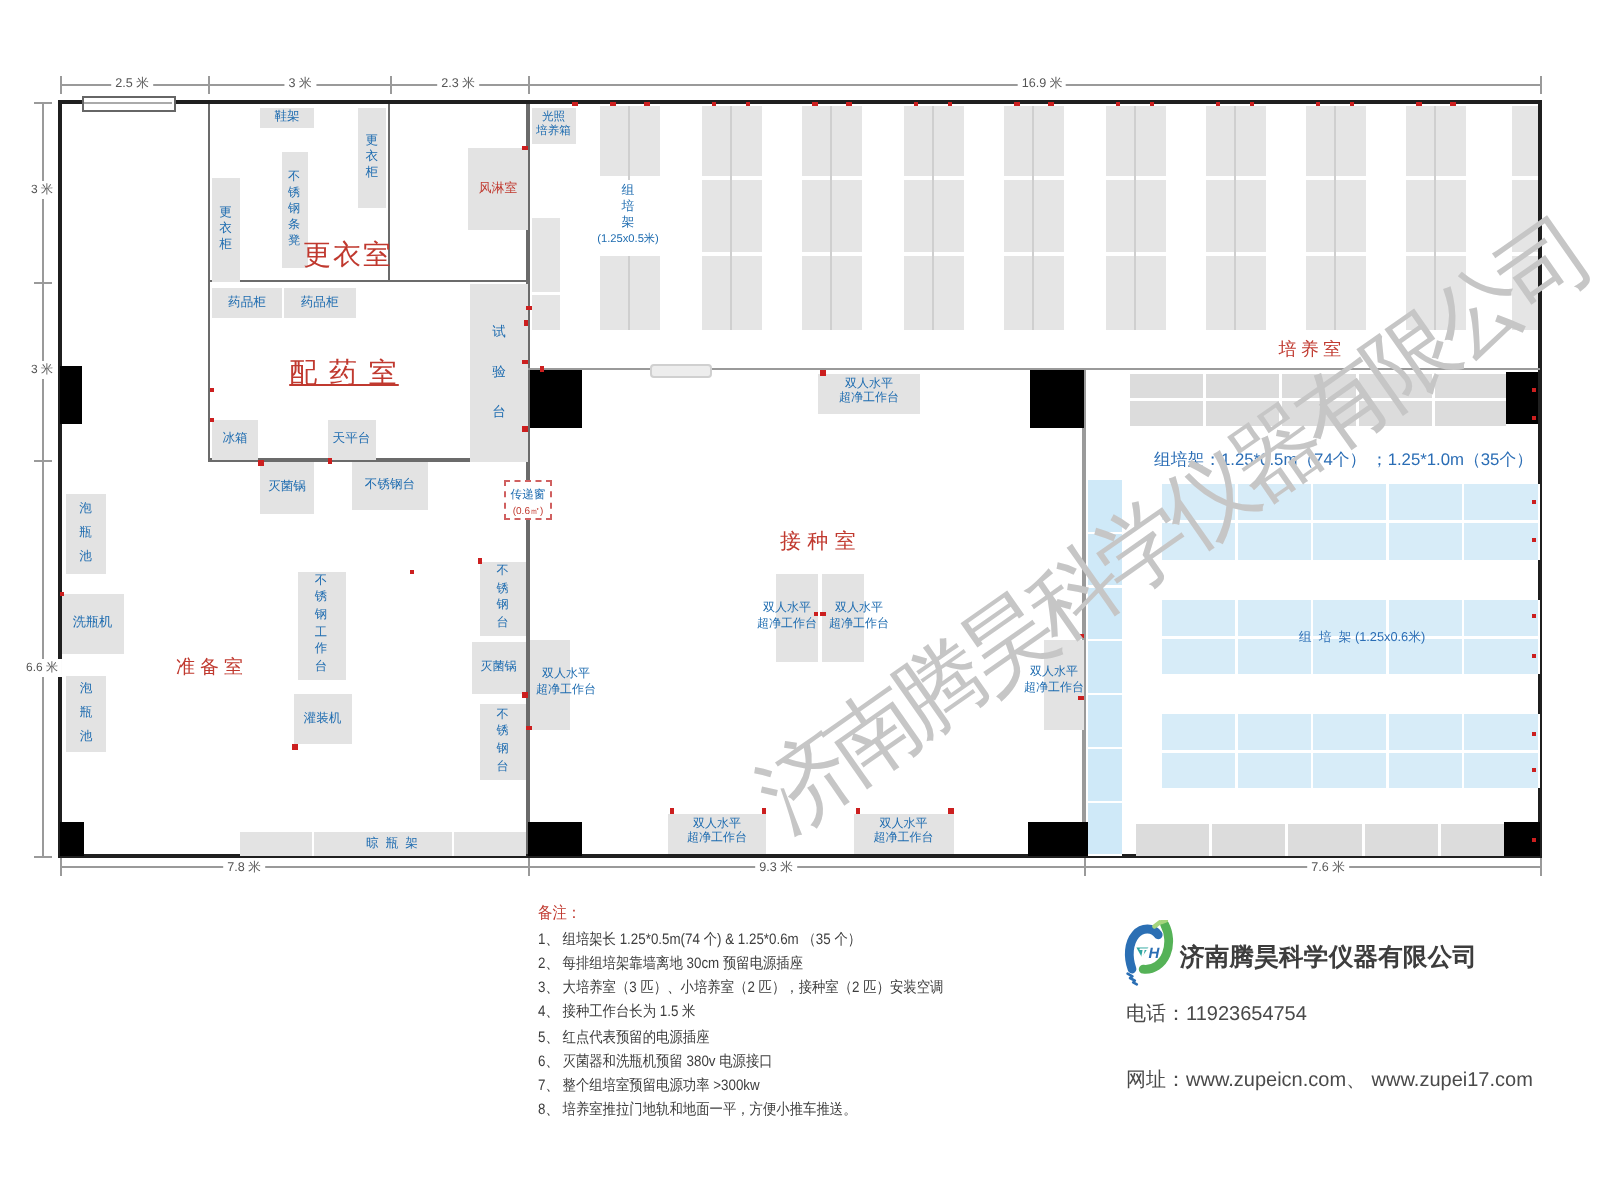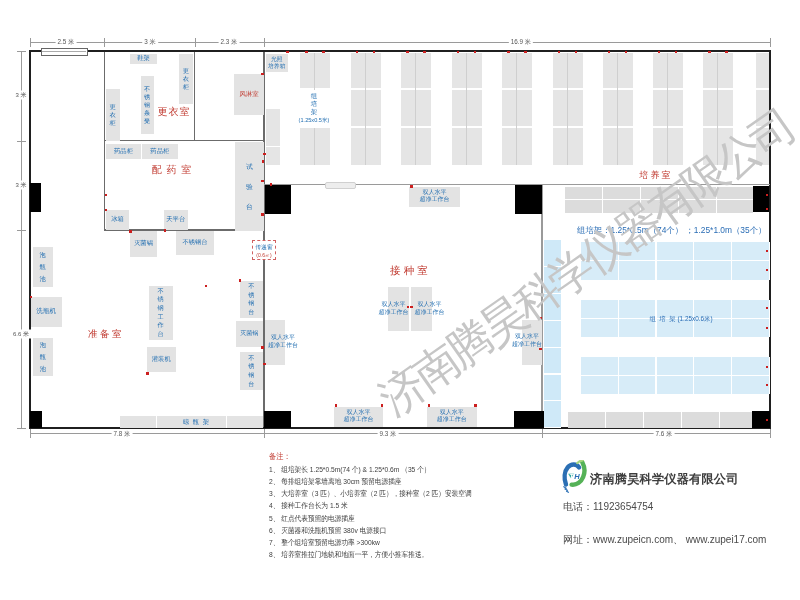--- a/index.html
+++ b/index.html
@@ -66,21 +66,21 @@
     </div>
 <div class="fb ht" style="left:178.7px;top:53.5px;width:14.3px;height:50px;">
       <span style="font-size:6.3px;line-height:8px;">更<br>衣<br>柜</span>
     </div>
 <div class="fb ht" style="left:140.5px;top:75.5px;width:13px;height:58px;">
       <span style="font-size:6.1px;line-height:8px;">不<br>锈<br>钢<br>条<br>凳</span>
     </div>
 <div class="fb ht" style="left:105.5px;top:88.5px;width:14.5px;height:52.5px;">
       <span style="font-size:6.3px;line-height:8px;">更<br>衣<br>柜</span>
     </div>
-<div class="lab" style="left:174px;top:112px;font-size:10px;color:#c0392f;letter-spacing:1px;transform:translate(-50%,-50%);">更衣室</div>
+<div class="lab" style="left:174px;top:128px;font-size:14px;color:#c0392f;letter-spacing:1px;transform:translate(-50%,-50%);">更衣室</div>
 <div class="fb ht" style="left:234px;top:73.5px;width:30px;height:41.5px;">
       <span style="font-size:6.4px;color:#c0392f;">风淋室</span>
     </div>
 <div class="fb ht" style="left:265.5px;top:53.5px;width:22.5px;height:18px;">
       <span style="font-size:5.8px;line-height:7px;">光照<br>培养箱</span>
     </div>
 <div class="fb ht" style="left:106px;top:143.5px;width:35px;height:15px;">
       <span style="font-size:6.3px;">药品柜</span>
     </div>
 <div class="fb ht" style="left:141.8px;top:143.5px;width:36px;height:15px;">
@@ -88,21 +88,21 @@
     </div>
 <div class="fb ht" style="left:235px;top:141.8px;width:29px;height:89.5px;">
       <span style="font-size:6.8px;line-height:20px;">试<br>验<br>台</span>
     </div>
 <div class="fb ht" style="left:106px;top:209.5px;width:23px;height:20px;">
       <span style="font-size:6.3px;">冰箱</span>
     </div>
 <div class="fb ht" style="left:164px;top:209.5px;width:23.5px;height:20.5px;">
       <span style="font-size:6.3px;">天平台</span>
     </div>
-<div class="lab" style="left:172px;top:170px;font-size:10px;color:#c0392f;letter-spacing:1px;transform:translate(-50%,-50%);">配 药 室</div>
+<div class="lab" style="left:172px;top:187px;font-size:14px;color:#c0392f;letter-spacing:1px;transform:translate(-50%,-50%);text-decoration:underline;">配 药 室</div>
 <div class="fb ht" style="left:130px;top:230.7px;width:27px;height:26px;">
       <span style="font-size:6.3px;">灭菌锅</span>
     </div>
 <div class="fb ht" style="left:176px;top:230.7px;width:38px;height:24.5px;">
       <span style="font-size:6.3px;">不锈钢台</span>
     </div>
 <div class="fb ht" style="left:32.5px;top:246.5px;width:20.5px;height:40.5px;">
       <span style="font-size:6.3px;line-height:12px;">泡<br>瓶<br>池</span>
     </div>
 <div class="fb ht" style="left:31px;top:296.5px;width:30.5px;height:30.5px;">

